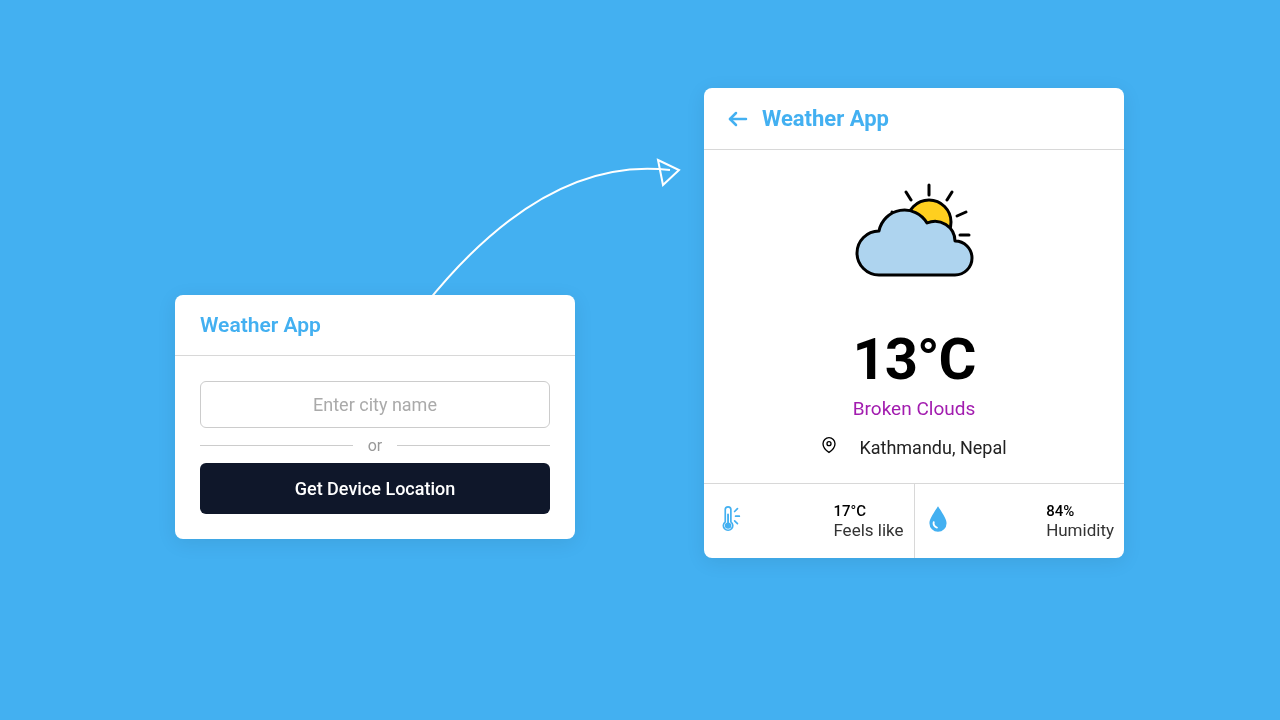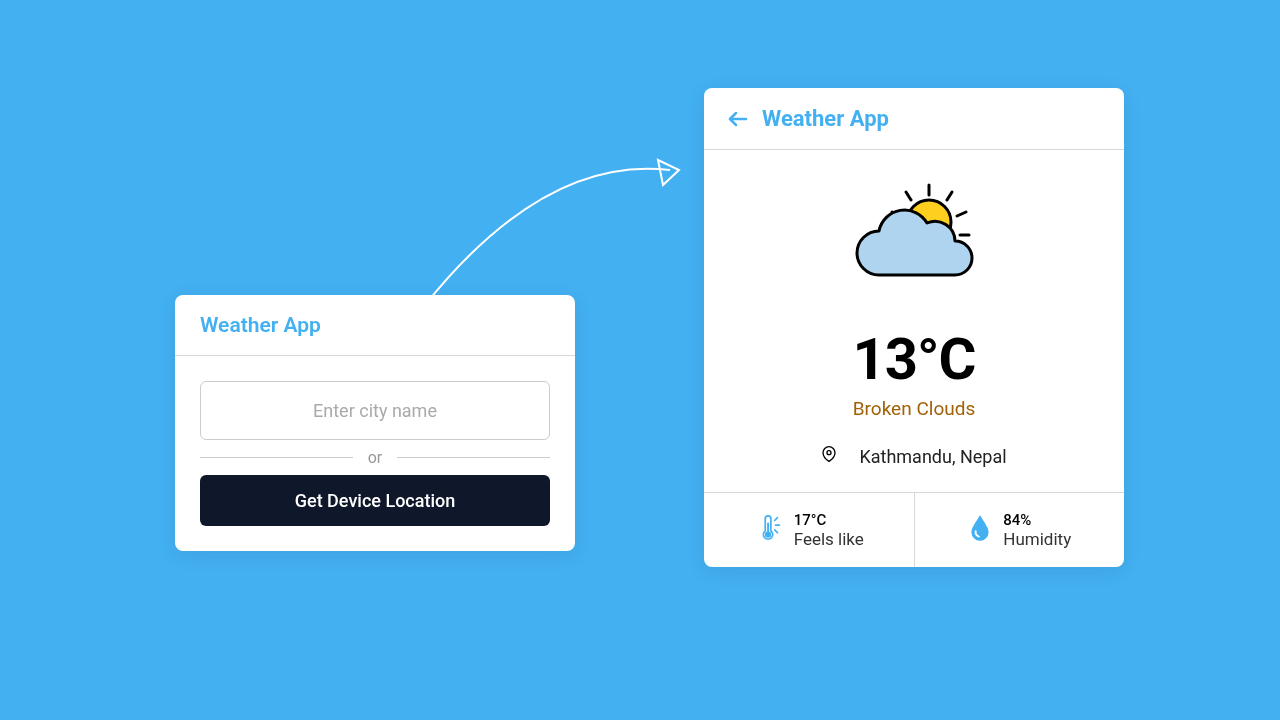--- a/index.html
+++ b/index.html
@@ -33,21 +33,21 @@
     .card-input-title {
       color: #43B0F1;
       font-size: 21px;
       font-weight: 600;
     }
     .card-input-body {
       padding: 25px;
     }
     .city-input {
       width: 100%;
-      padding: 18px 10px;
+      padding: 12px 10px;
       font-size: 18px;
       color: #999;
       text-align: center;
       border: 1px solid #ccc;
       border-radius: 6px;
       outline: none;
     }
     .city-input::placeholder {
       color: #aaa;
     }
@@ -117,40 +117,40 @@
     }
     .temp {
       font-size: 58px;
       font-weight: 700;
       color: #000;
       margin-bottom: 4px;
       letter-spacing: -1px;
     }
     .condition {
       font-size: 19px;
-      color: #a16207;
-      margin-bottom: 25px;
+      color: #a21caf;
+      margin-bottom: 16px;
     }
     .location-row {
       display: flex;
       align-items: center;
       justify-content: center;
       gap: 22px;
       font-size: 18px;
       color: #222;
     }
     .card-result-footer {
       display: flex;
       border-top: 1px solid #d8d8d8;
     }
     .stat {
       flex: 1;
       display: flex;
       align-items: center;
-      justify-content: center;
+      justify-content: space-between;
       gap: 10px;
       padding: 18px 10px;
     }
     .stat:first-child {
       border-right: 1px solid #d8d8d8;
     }
     .stat-icon {
       color: #43B0F1;
     }
     .stat-text {

